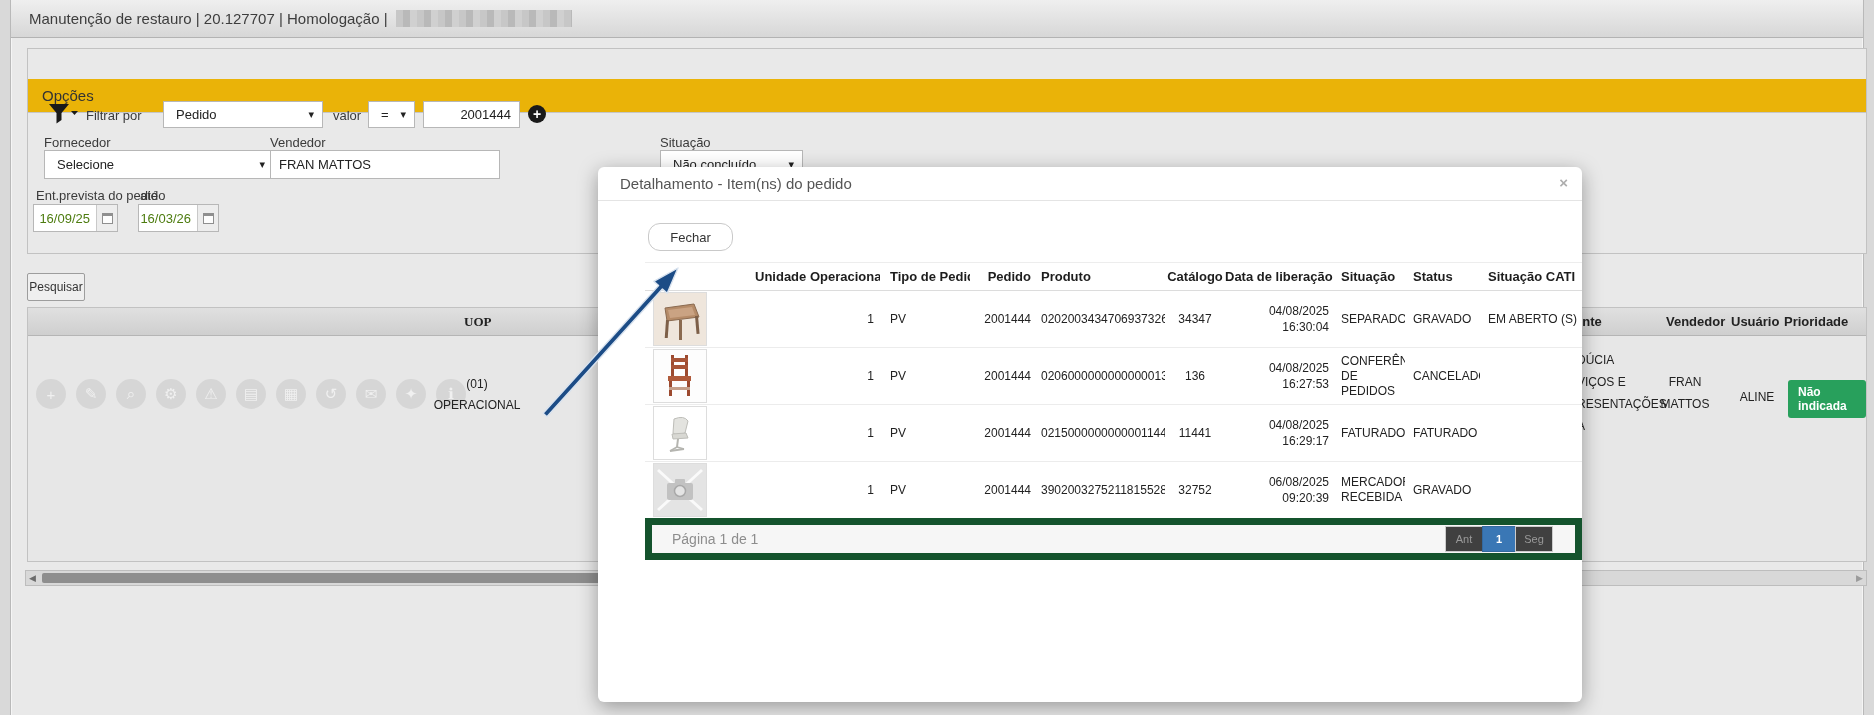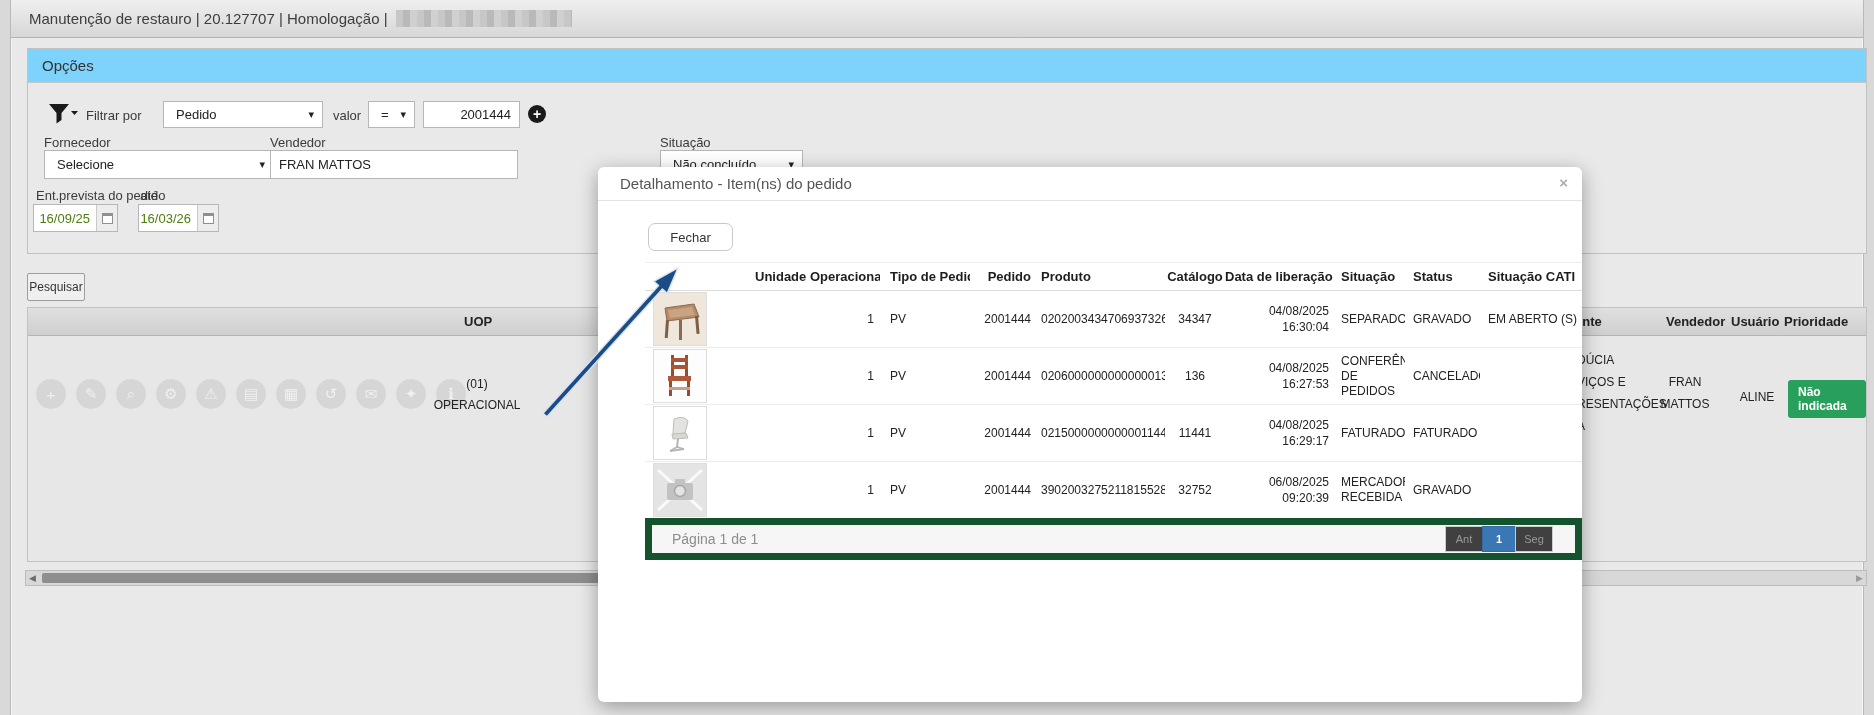--- a/index.html
+++ b/index.html
@@ -29,23 +29,23 @@
       repeating-linear-gradient(90deg, #c7c7c7 0 7px, #b9b9b9 7px 14px, #d0d0d0 14px 21px),
       #c3c3c3;
     filter: blur(0.4px);
   }
   
   .options-panel {
     position:absolute; left:16px; top:48px; width:1840px; height:206px;
     border:1px solid #c2c2c2; background:#e9e9e9;
   }
   .options-title {
-    height:34px; background:#7dd3fc; border-bottom:1px solid #c6c6c6;
+    height:34px; background:#eab308; border-bottom:1px solid #c6c6c6;
     display:flex; align-items:center; padding-left:14px;
-    font-size:15px; color:#333;
+    font-size:15px; color:#333;margin-top:30px;
   }
   .opt-label { position:absolute; font-size:13px; color:#3a3a3a; }
   .sel, .tinput {
     position:absolute; background:#fff; border:1px solid #b7b7b7;
     font-size:13px; color:#222; display:flex; align-items:center;
   }
   .sel { justify-content:space-between; padding:0 8px 0 12px; cursor:default; }
   .sel .chev { font-size:11px; color:#222; margin-left:6px; }
   .tinput input {
     width:100%; height:100%; border:none; outline:none; background:transparent;
@@ -110,21 +110,21 @@
   .modal {
     position:absolute; left:598px; top:167px; width:984px; height:535px;
     background:#fff; border-radius:6px; box-shadow:0 5px 20px rgba(0,0,0,.35);
     z-index:20;
   }
   .modal-title-row { position:absolute; left:0; top:0; right:0; height:34px; border-bottom:1px solid #e4e4e4; }
   .modal-title { position:absolute; left:22px; top:8px; font-size:15px; color:#555; }
   .modal-close { position:absolute; right:14px; top:7px; font-size:15px; font-weight:bold; color:#aeaeae; cursor:pointer; }
   .btn-fechar {
     position:absolute; left:50px; top:56px; width:85px; height:28px;
-    background:#fff; border:1px solid #c9c9c9; border-radius:7px;
+    background:#fff; border:1px solid #c9c9c9; border-radius:12px;
     font-size:13px; color:#333; font-family:inherit; cursor:pointer;
   }
   .mtable-wrap { position:absolute; left:47px; top:95px; width:937px; height:256px; overflow:hidden; }
   table.mtable { border-collapse:collapse; table-layout:fixed; width:955px; }
   .mtable th {
     height:28px; font-size:13px; font-weight:bold; color:#1d1d1d;
     border-top:1px solid #ededed; border-bottom:1px solid #dcdcdc; white-space:nowrap; overflow:hidden;
   }
   .mtable td { height:57px; font-size:12px; color:#222; border-bottom:1px solid #ececec; vertical-align:middle; overflow:hidden; }
   .c0 { width:110px; } .c1 { width:125px; text-align:right; padding-right:6px; }
@@ -189,21 +189,21 @@
       </div>
       <div class="plus-circle">+</div>
 
       <span class="opt-label" style="left:16px; top:86px;">Fornecedor</span>
       <div class="sel" style="left:16px; top:101px; width:230px; height:29px;">
         <span>Selecione</span>
         <span class="chev">▾</span>
       </div>
 
       <span class="opt-label" style="left:242px; top:86px;">Vendedor</span>
-      <div class="tinput" style="left:242px; top:101px; width:248px; height:29px;">
+      <div class="tinput" style="left:242px; top:101px; width:230px; height:29px;">
         <input type="text" value="FRAN MATTOS" style="">
       </div>
 
       <span class="opt-label" style="left:632px; top:86px;">Situação</span>
       <div class="sel" style="left:632px; top:101px; width:143px; height:29px;text-align:center;">
         <span>Não concluído</span>
         <span class="chev">▾</span>
       </div>
 
       <span class="opt-label" style="left:8px; top:139px;">Ent.prevista do pedido</span>
@@ -219,21 +219,21 @@
         <span class="dcal">
             <span class="cal-glyph"></span>
           </span>
       </div>
     </div>
 
     <button class="btn-pesquisar">Pesquisar</button>
 
     <div class="results">
       <div class="results-head">
-        <span class="rh" style="left:436px;">UOP</span>
+        <span class="rh" style="left:436px;font-family:Liberation Serif, serif;">UOP</span>
         <span class="rh" style="left:1547px;">ente</span>
         <span class="rh" style="left:1638px;">Vendedor</span>
         <span class="rh" style="left:1703px;">Usuário</span>
         <span class="rh" style="left:1756px;">Prioridade</span>
       </div>
       <div>
         <div class="action-circle" style="left:8px;">
             <span>+</span>
           </div>
         <div class="action-circle" style="left:48px;">

